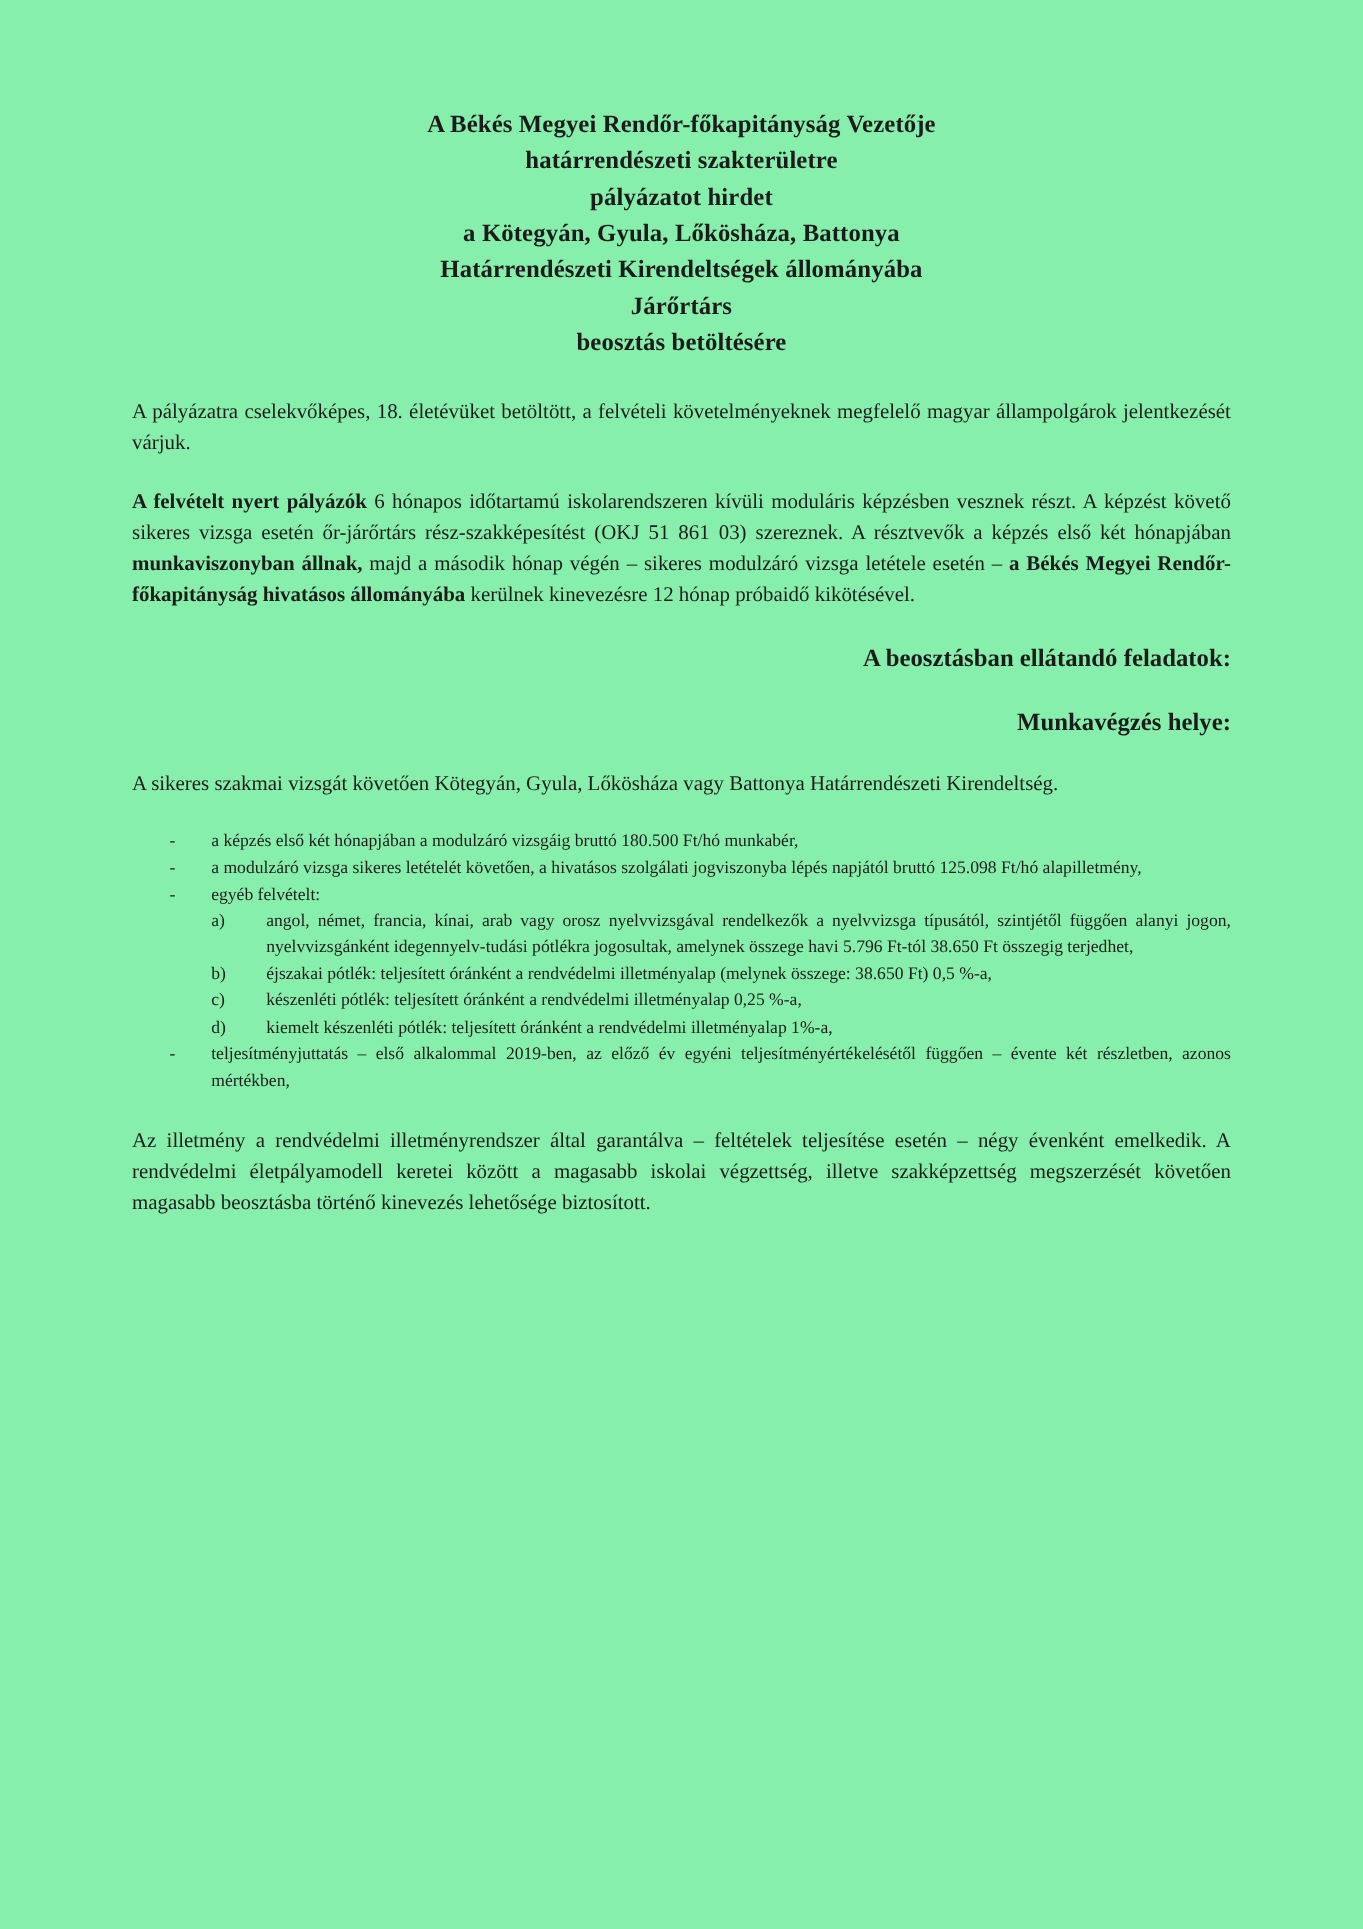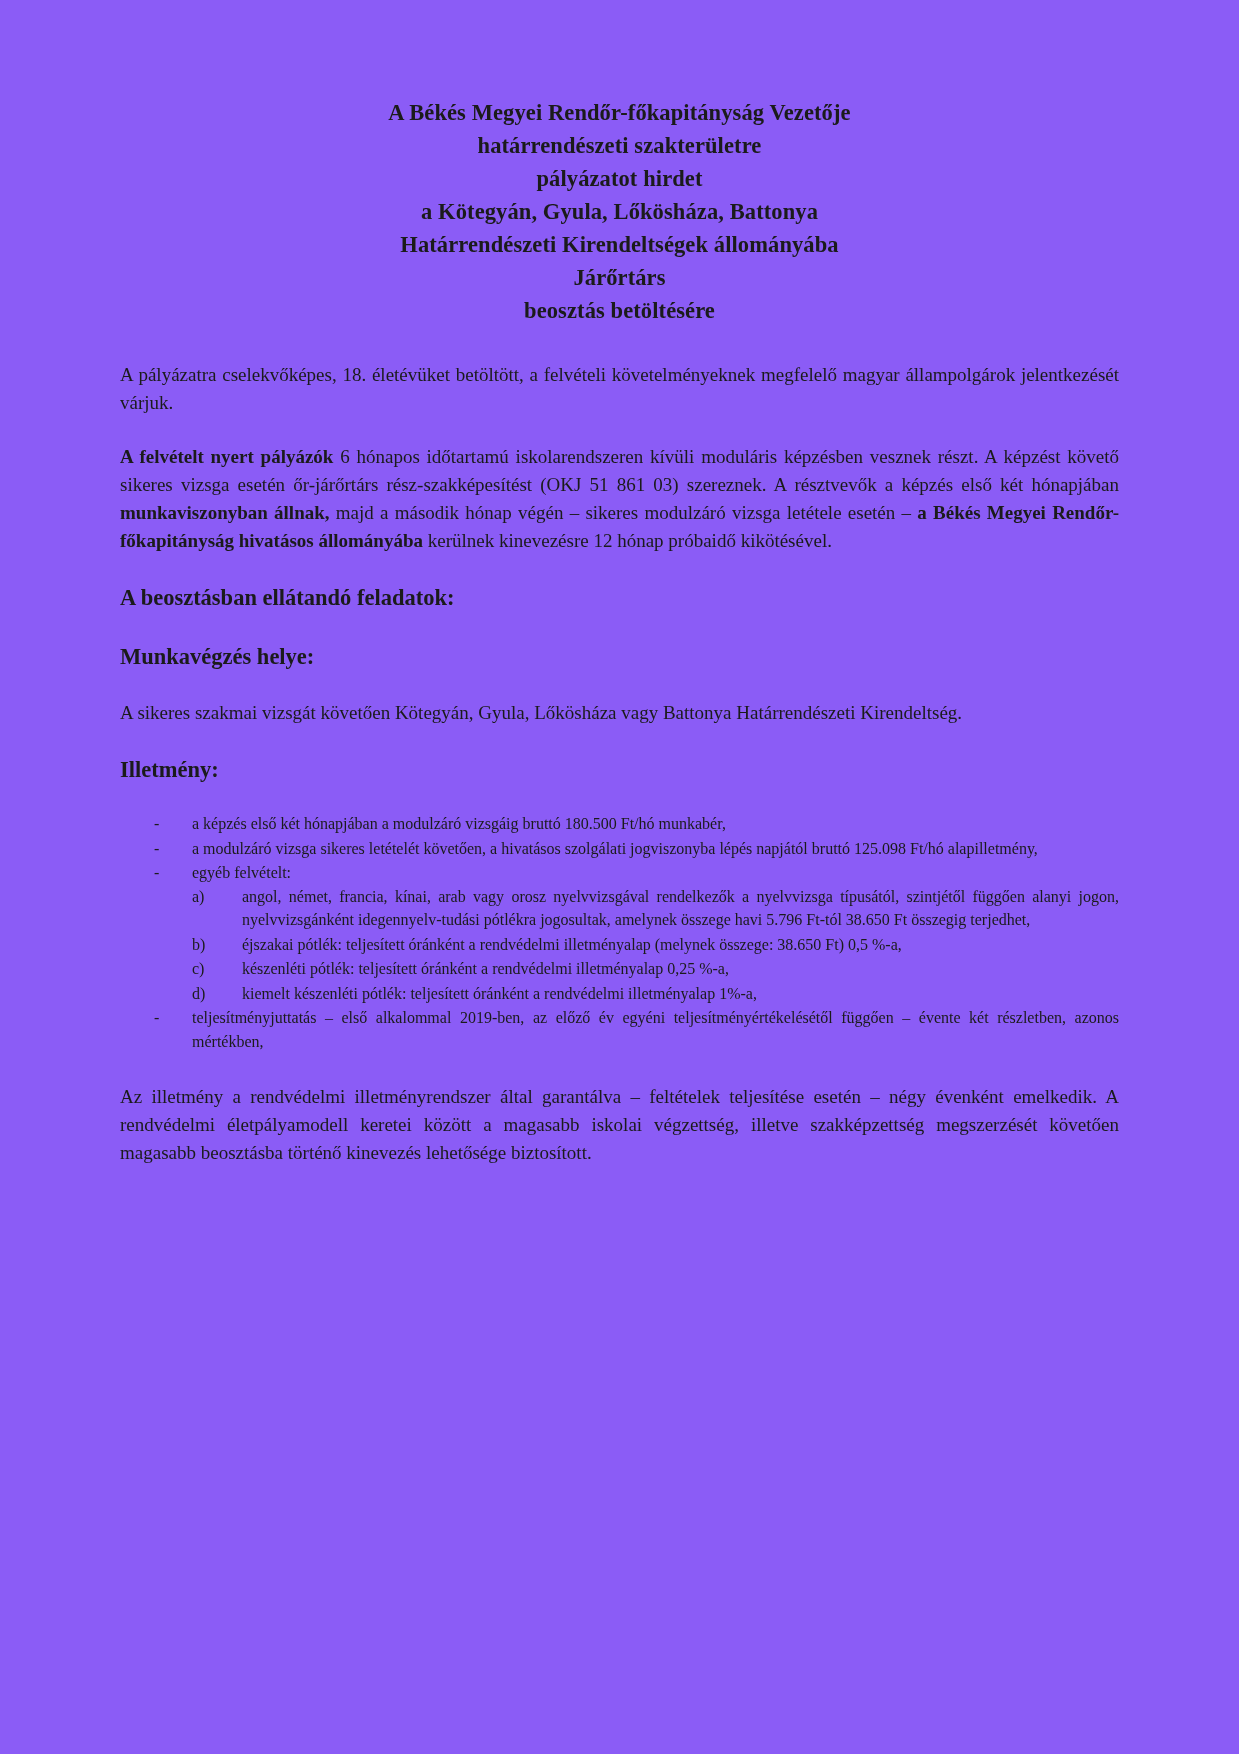--- a/index.html
+++ b/index.html
@@ -6,21 +6,21 @@
   html, body {
     margin: 0;
     padding: 0;
     background: #ffffff;
   }
   .page {
     position: relative;
     width: 1239px;
     height: 1754px;
     margin: 0 auto;
-    background: #8b5cf6;
+    background: #86efac;
     box-sizing: border-box;
     padding: 96px 120px 70px 120px;
     font-family: "Liberation Serif", "DejaVu Serif", serif;
     color: #1b1b1b;
     overflow: hidden;
   }
 
   
   .doc-header {
     text-align: center;
@@ -39,21 +39,21 @@
     text-align: justify;
     margin: 0 0 26px 0;
     hyphens: none;
   }
 
   .section-heading {
     font-size: 22.5px;
     font-weight: bold;
     line-height: 1.47;
     margin: 16px 0 26px 0;
-    text-align: left;
+    text-align: right;
   }
 
   b, .b { font-weight: bold; }
 
   
   .dash-list {
     list-style: none;
     margin: 0 0 26px 0;
     padding: 0 0 0 0;
     font-size: 16px;
@@ -112,21 +112,20 @@
 
   <p class="para">
     <b>A felvételt nyert pályázók</b><span> 6 hónapos időtartamú iskolarendszeren kívüli moduláris képzésben vesznek részt. A képzést követő sikeres vizsga esetén őr-járőrtárs rész-szakképesítést (OKJ 51 861 03) szereznek. A résztvevők a képzés első két hónapjában </span><b>munkaviszonyban állnak,</b><span> majd a második hónap végén – sikeres modulzáró vizsga letétele esetén – </span><b>a Békés Megyei Rendőr-főkapitányság hivatásos állományába</b><span> kerülnek kinevezésre 12 hónap próbaidő kikötésével.</span>
   </p>
 
   <h2 class="section-heading">A beosztásban ellátandó feladatok:</h2>
 
   <h2 class="section-heading">Munkavégzés helye:</h2>
   <p class="para">A sikeres szakmai vizsgát követően Kötegyán, Gyula, Lőkösháza vagy Battonya Határrendészeti Kirendeltség.</p>
 
-  <h2 class="section-heading">Illetmény:</h2>
 
   <ul class="dash-list">
     <li>
       <span>a képzés első két hónapjában a modulzáró vizsgáig bruttó 180.500 Ft/hó munkabér,</span>
     </li>
     <li>
       <span>a modulzáró vizsga sikeres letételét követően, a hivatásos szolgálati jogviszonyba lépés napjától bruttó 125.098 Ft/hó alapilletmény,</span>
     </li>
     <li>
       <span>egyéb felvételt:</span>

